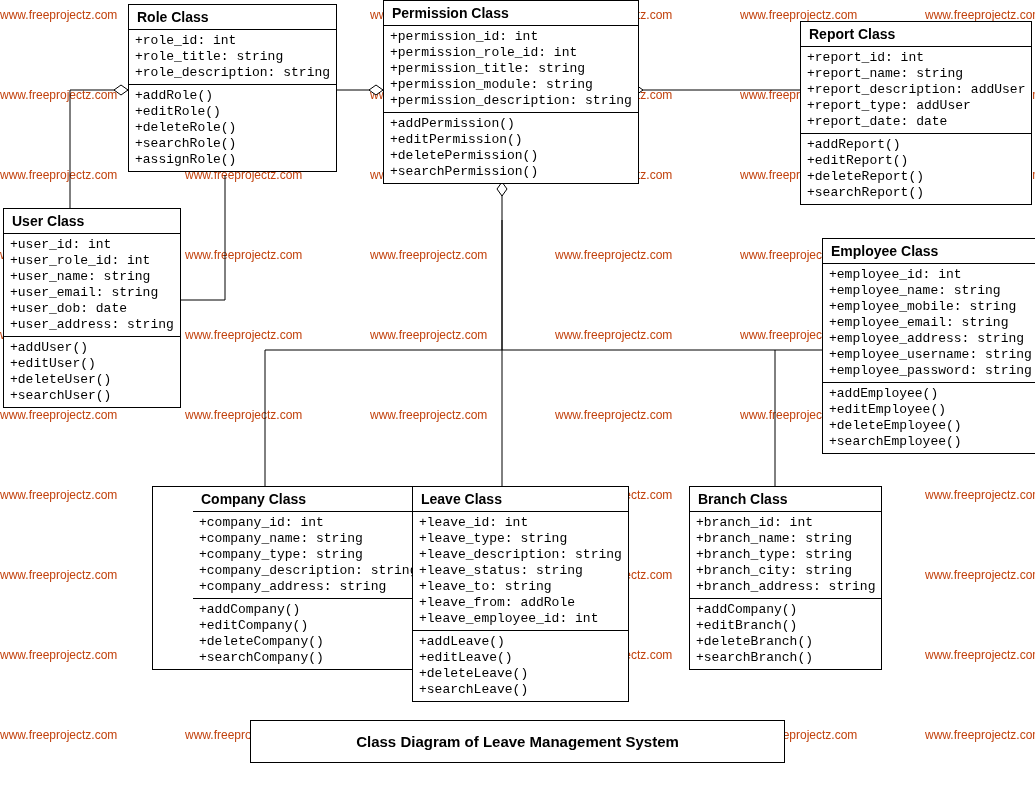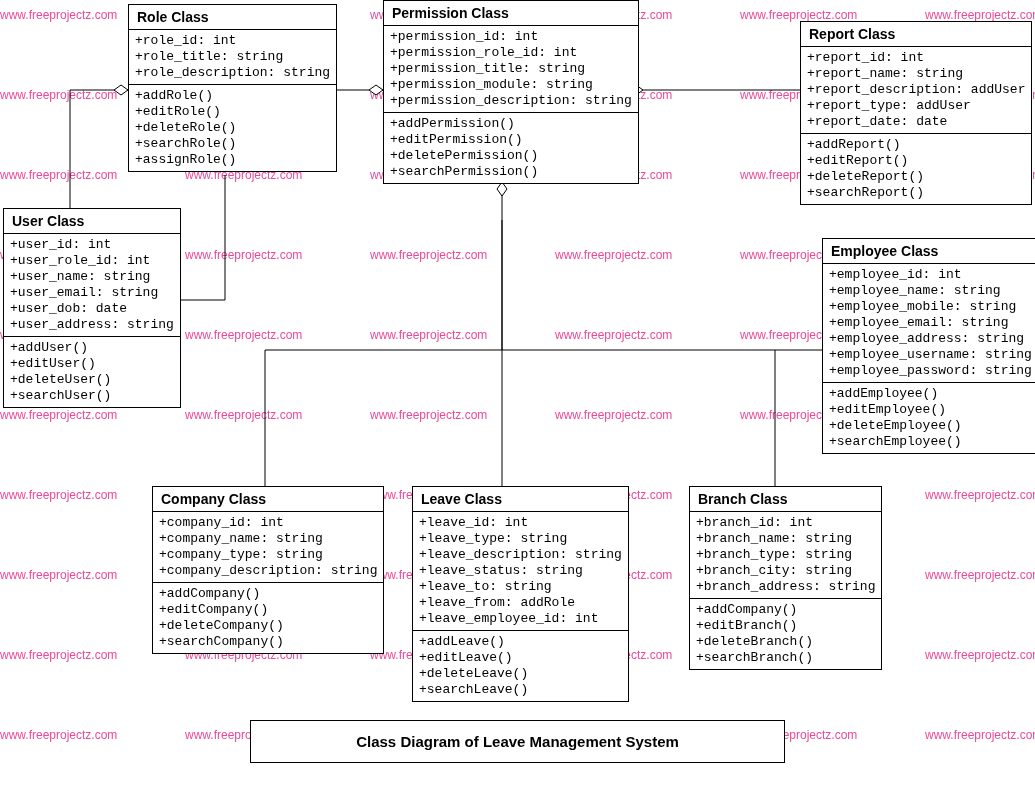--- a/index.html
+++ b/index.html
@@ -1,17 +1,17 @@
 <!DOCTYPE html>
 <html><head>
 <meta charset="utf-8">
 <style>
 * { margin:0; padding:0; box-sizing:border-box; }
 body { width:1035px; height:792px; position:relative; font-family:Arial,Helvetica,sans-serif; background:#fff; }
-.watermark { position:absolute; color:#ec4899; font-size:12px; z-index:0; pointer-events:none; font-family:Arial; }
+.watermark { position:absolute; color:#c2410c; font-size:12px; z-index:0; pointer-events:none; font-family:Arial; }
 .uml-class { position:absolute; border:1px solid #000; background:#fff; z-index:5; font-family:"Courier New",monospace; font-size:13px; line-height:16px; }
 .uml-title { font-weight:bold; text-align:left; padding:4px 8px; border-bottom:1px solid #000; font-family:Arial; font-size:14px; }
 .uml-sec { border-bottom:1px solid #000; padding:3px 6px; }
 .uml-sec:last-child { border-bottom:none; }
 .uml-sec div { white-space:nowrap; }
 .diagram-title { position:absolute; border:1px solid #000; background:#fff; z-index:5; font-weight:bold; text-align:center; padding:12px 40px; font-size:15px; }
 svg.conn { position:absolute; top:0; left:0; width:1035px; height:792px; z-index:3; pointer-events:none; }
 </style>
 </head>
 <body>
@@ -179,27 +179,28 @@
       <div>+employee_password: string</div>
     </div>
   <div class="uml-sec">
       <div>+addEmployee()</div>
       <div>+editEmployee()</div>
       <div>+deleteEmployee()</div>
       <div>+searchEmployee()</div>
     </div>
 </div>
 
-<div class="uml-class" style="left:152px;top:486px;">
+<div class="uml-class" style="left:152px;top:486px;padding-left:40px;">
   <div class="uml-title">Company Class</div>
   <div class="uml-sec">
       <div>+company_id: int</div>
       <div>+company_name: string</div>
       <div>+company_type: string</div>
       <div>+company_description: string</div>
+      <div>+company_address: string</div>
     </div>
   <div class="uml-sec">
       <div>+addCompany()</div>
       <div>+editCompany()</div>
       <div>+deleteCompany()</div>
       <div>+searchCompany()</div>
     </div>
 </div>
 
 <div class="uml-class" style="left:412px;top:486px;">

